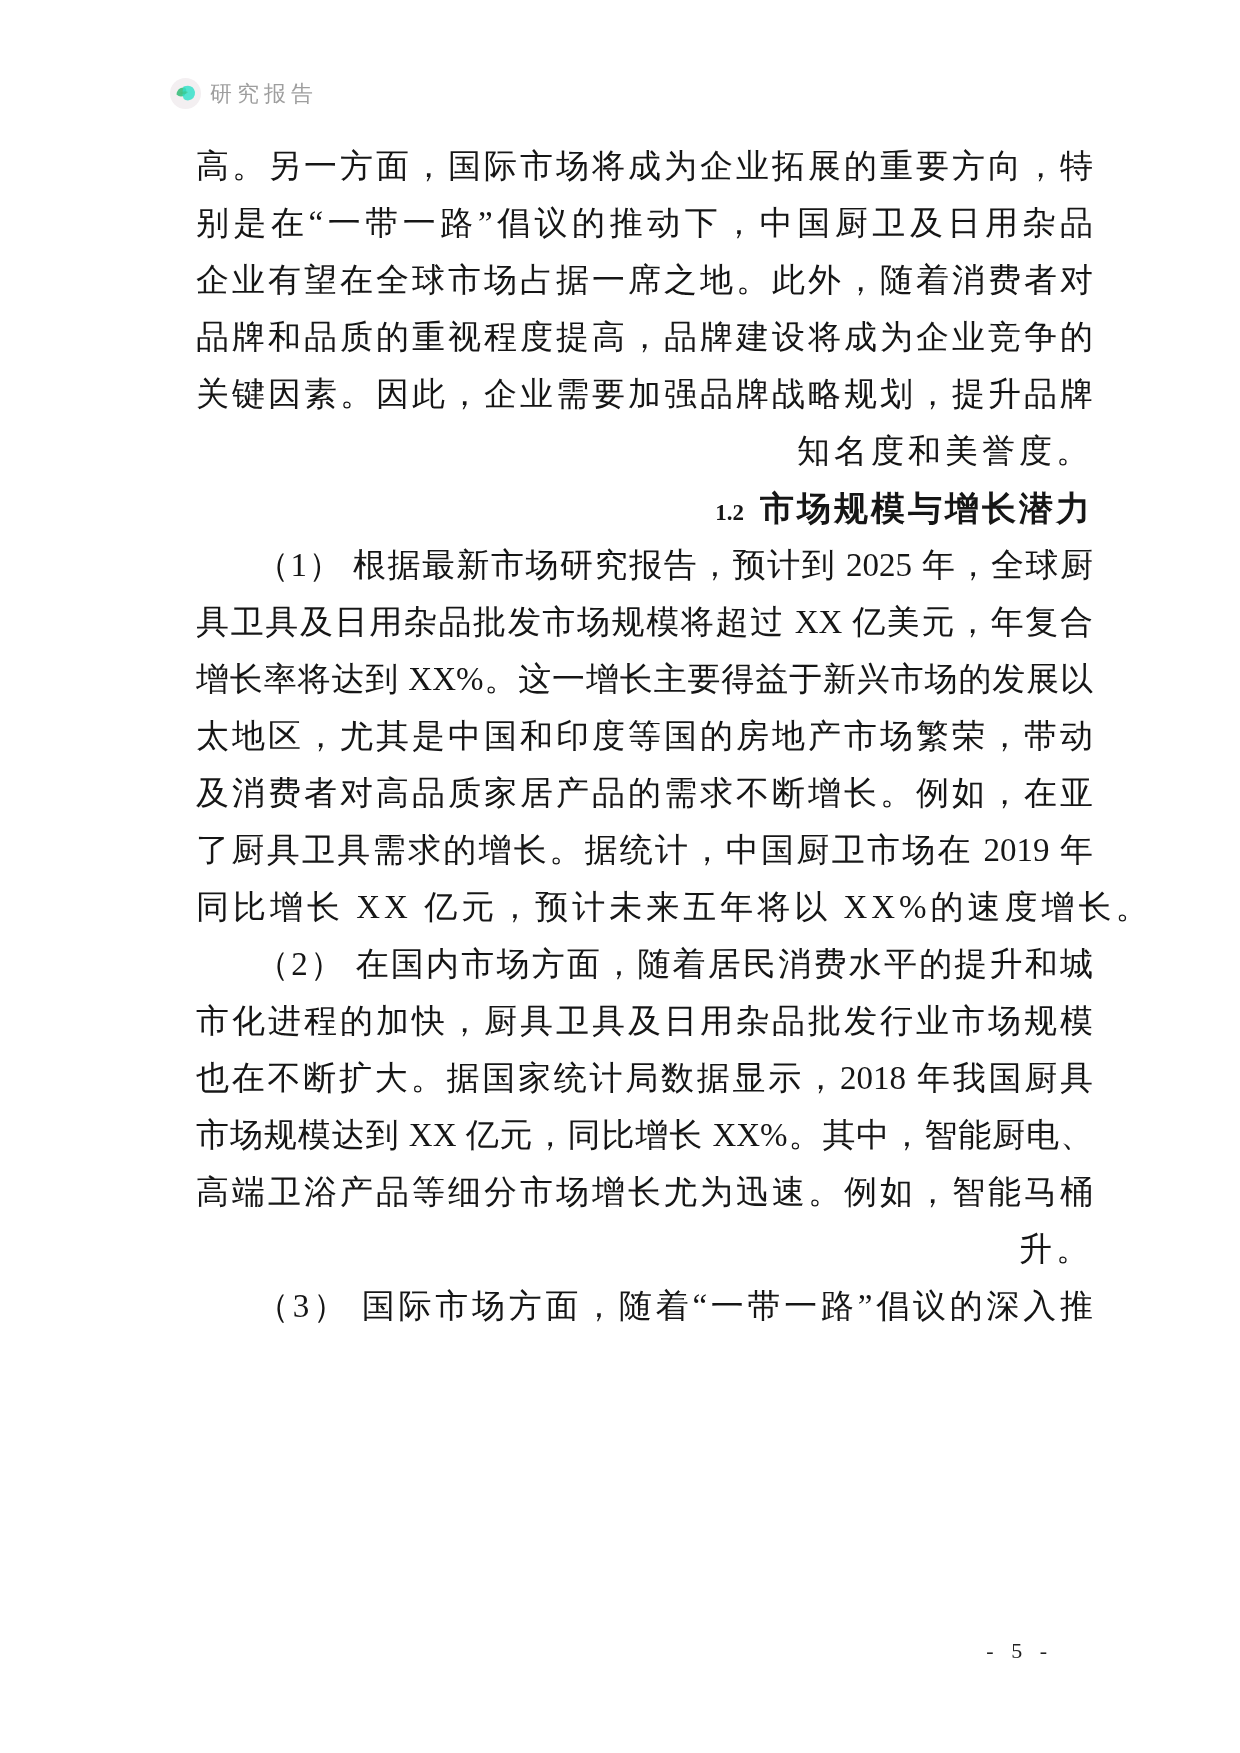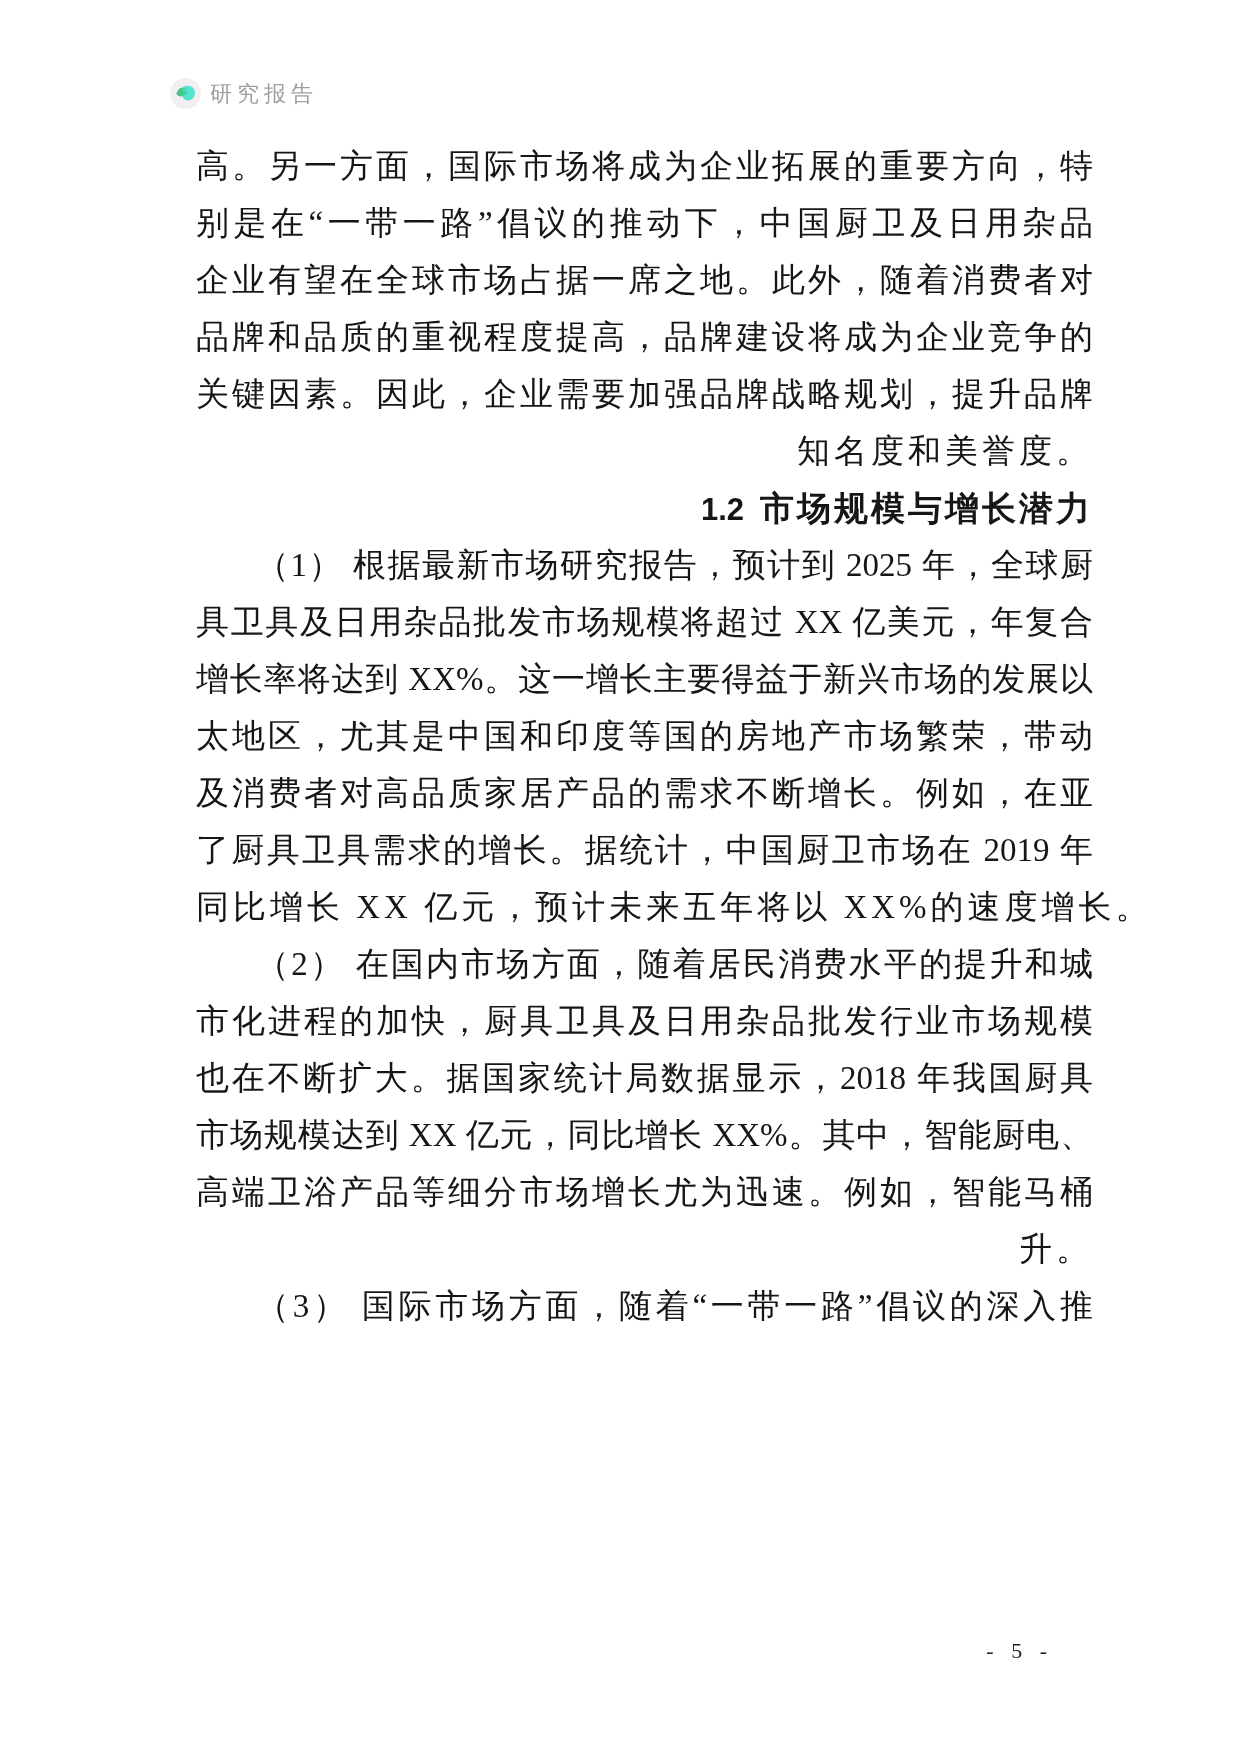--- a/index.html
+++ b/index.html
@@ -50,22 +50,22 @@
     text-justify: inter-ideograph;
   }
   .line.indent { text-indent: 60px; }
   .line.heading {
     font-weight: bold;
     font-size: 34px;
     text-indent: 60px;
     letter-spacing: 0;
   }
   .h-num {
-    font-family: Liberation Sans, sans-serif;
-    font-size: 31px;
+    font-family: Liberation Serif, serif;
+    font-size: 23px;
   }
   .h-title {
     margin-left: 16px;
     letter-spacing: 3px;
   }
   .footer {
     position: absolute;
     left: 168px;
     top: 1638px;
     width: 885px;

